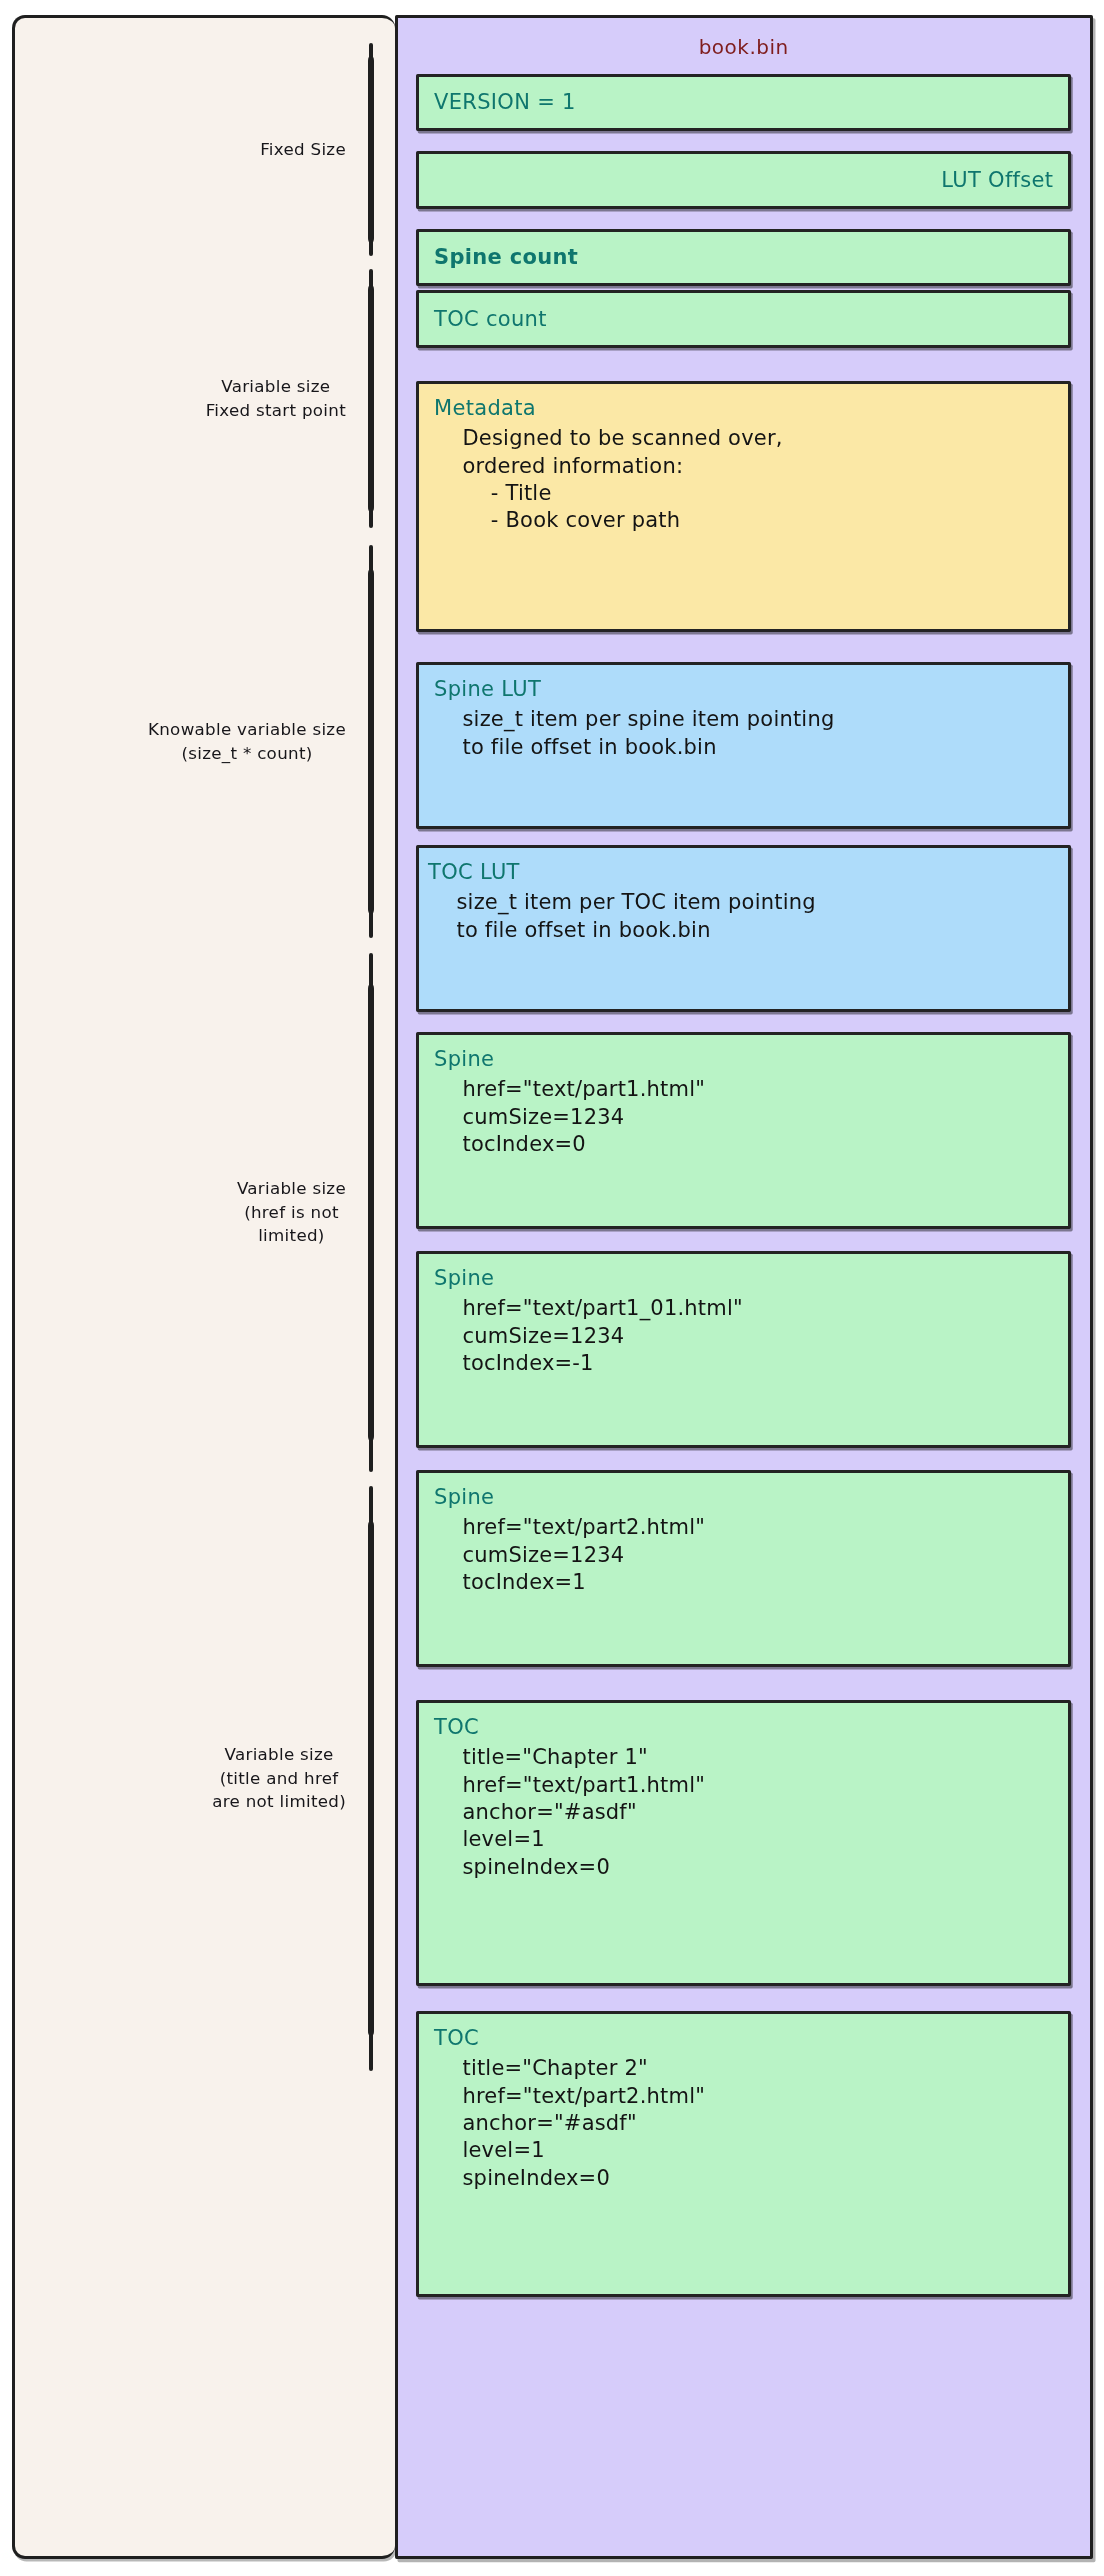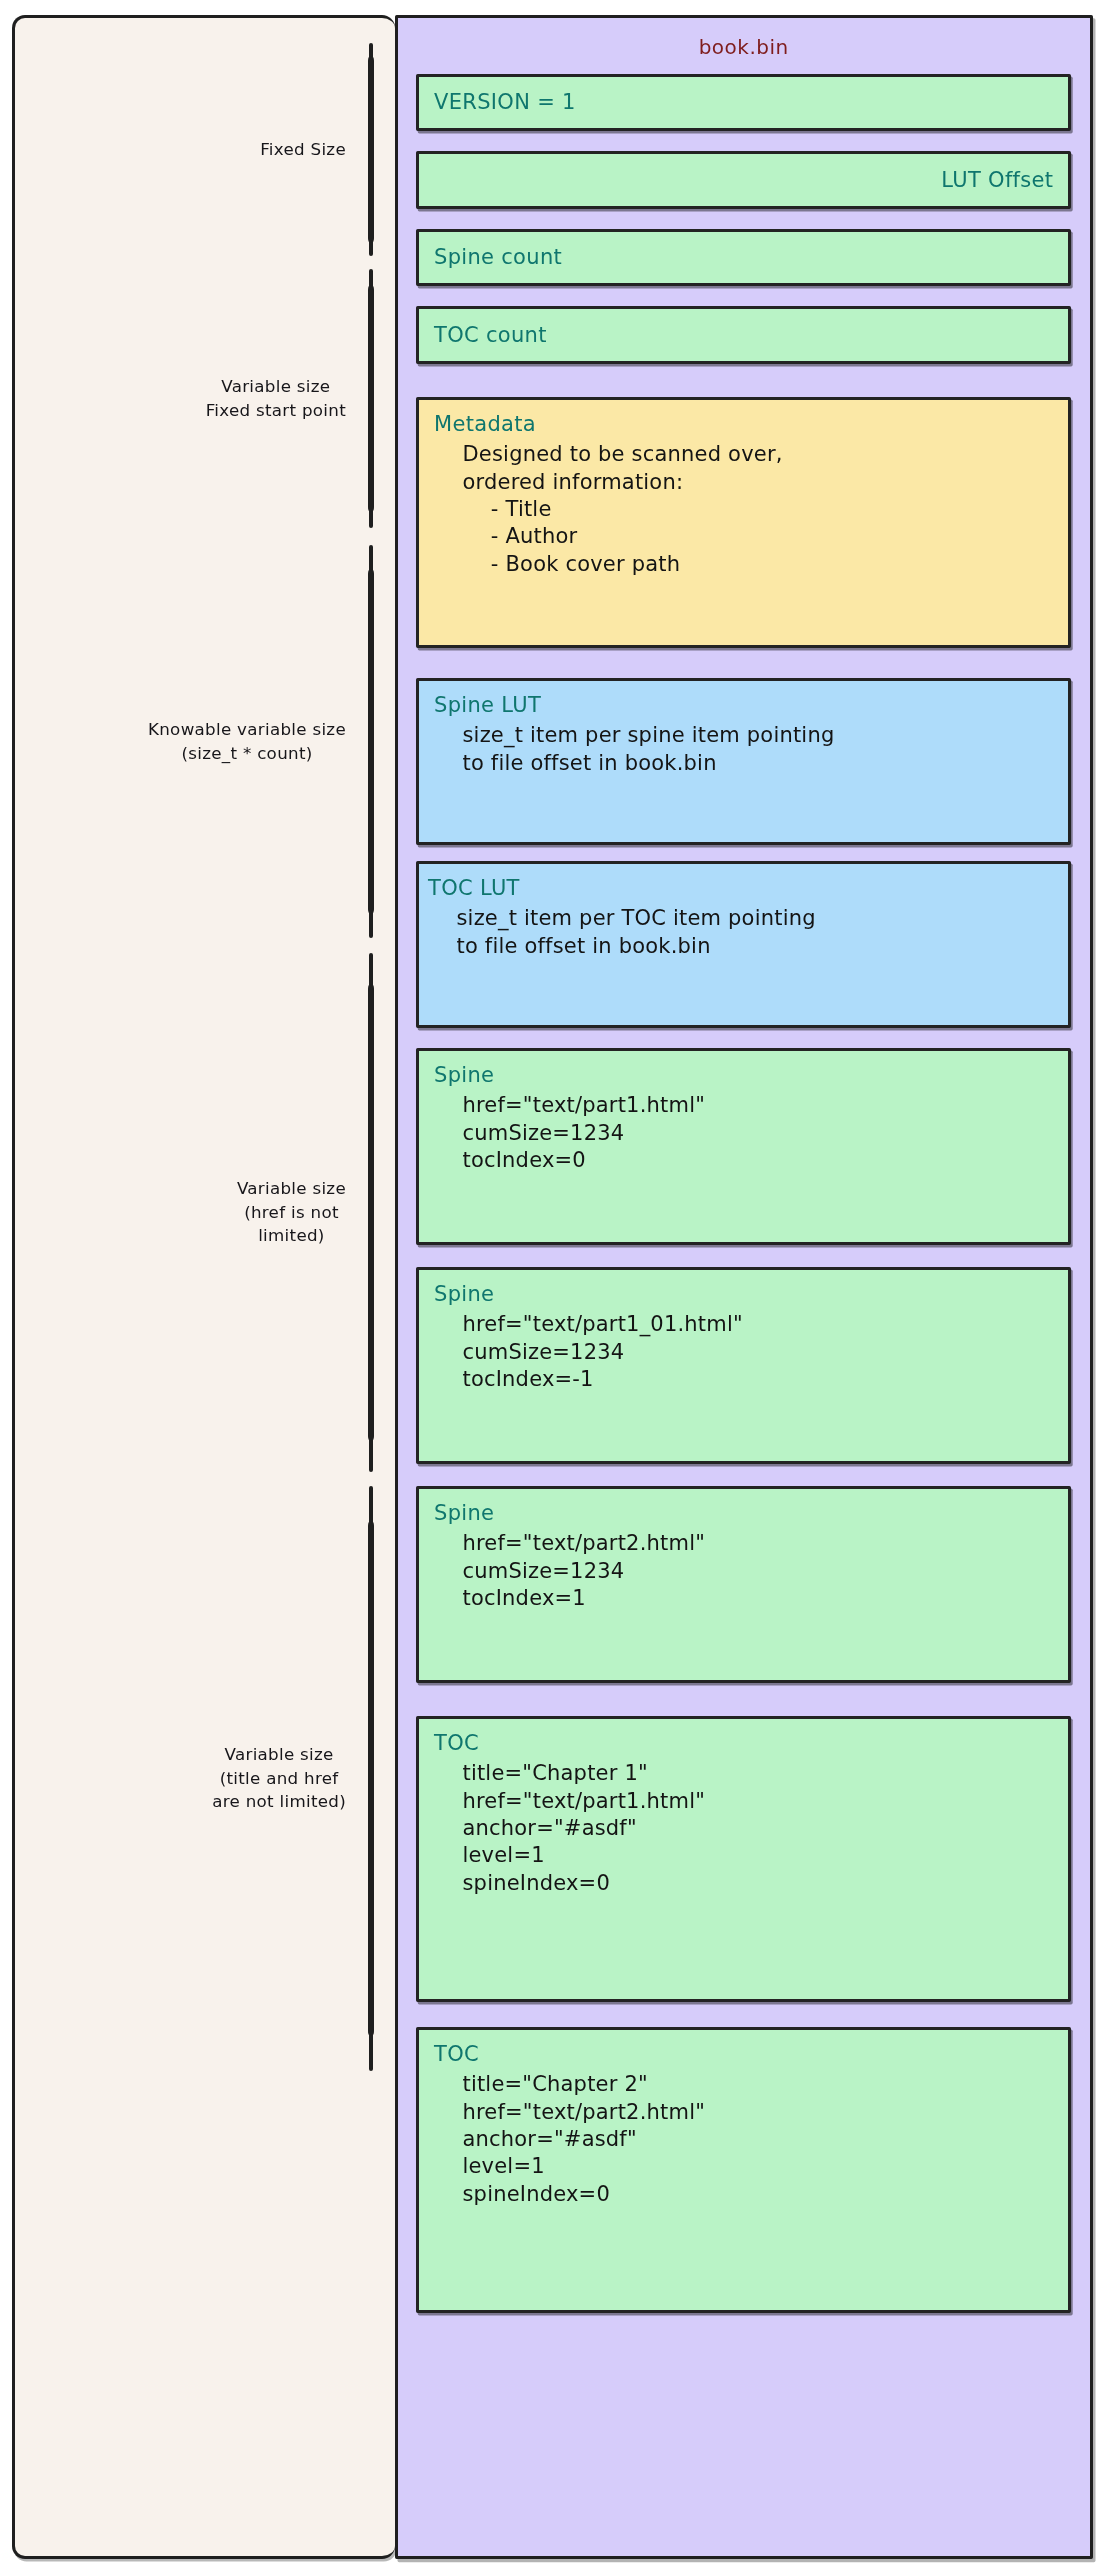--- a/index.html
+++ b/index.html
@@ -161,33 +161,32 @@
 
     <div class="bin-col">
       <div class="bin-title">book.bin</div>
       <div id="records">
           <div class="rec green slim" style="min-height: 49px; margin-bottom: 20px;">
             <div class="rec-head">VERSION = 1</div>
           </div>
           <div class="rec green slim" style="min-height: 49px; margin-bottom: 20px; justify-content: flex-end;">
             <div class="rec-head">LUT Offset</div>
           </div>
-          <div class="rec green slim" style="min-height: 49px; margin-bottom: 20px;">
+          <div class="rec green slim" style="min-height: 49px; margin-bottom: 4px; font-weight: bold;">
             <div class="rec-head">Spine count</div>
           </div>
           <div class="rec green slim" style="min-height: 49px; margin-bottom: 33px;">
             <div class="rec-head">TOC count</div>
           </div>
           <div class="rec yellow" style="min-height: 251px; margin-bottom: 30px;">
             <div class="rec-head">Metadata</div>
             <div class="rec-lines">
               <span class="ln">Designed to be scanned over,</span>
               <span class="ln">ordered information:</span>
               <span class="ln sub">- Title</span>
-              <span class="ln sub">- Author</span>
               <span class="ln sub">- Book cover path</span>
             </div>
           </div>
           <div class="rec blue" style="min-height: 167px; margin-bottom: 16px;">
             <div class="rec-head">Spine LUT</div>
             <div class="rec-lines">
               <span class="ln">size_t item per spine item pointing</span>
               <span class="ln">to file offset in book.bin</span>
             </div>
           </div>

